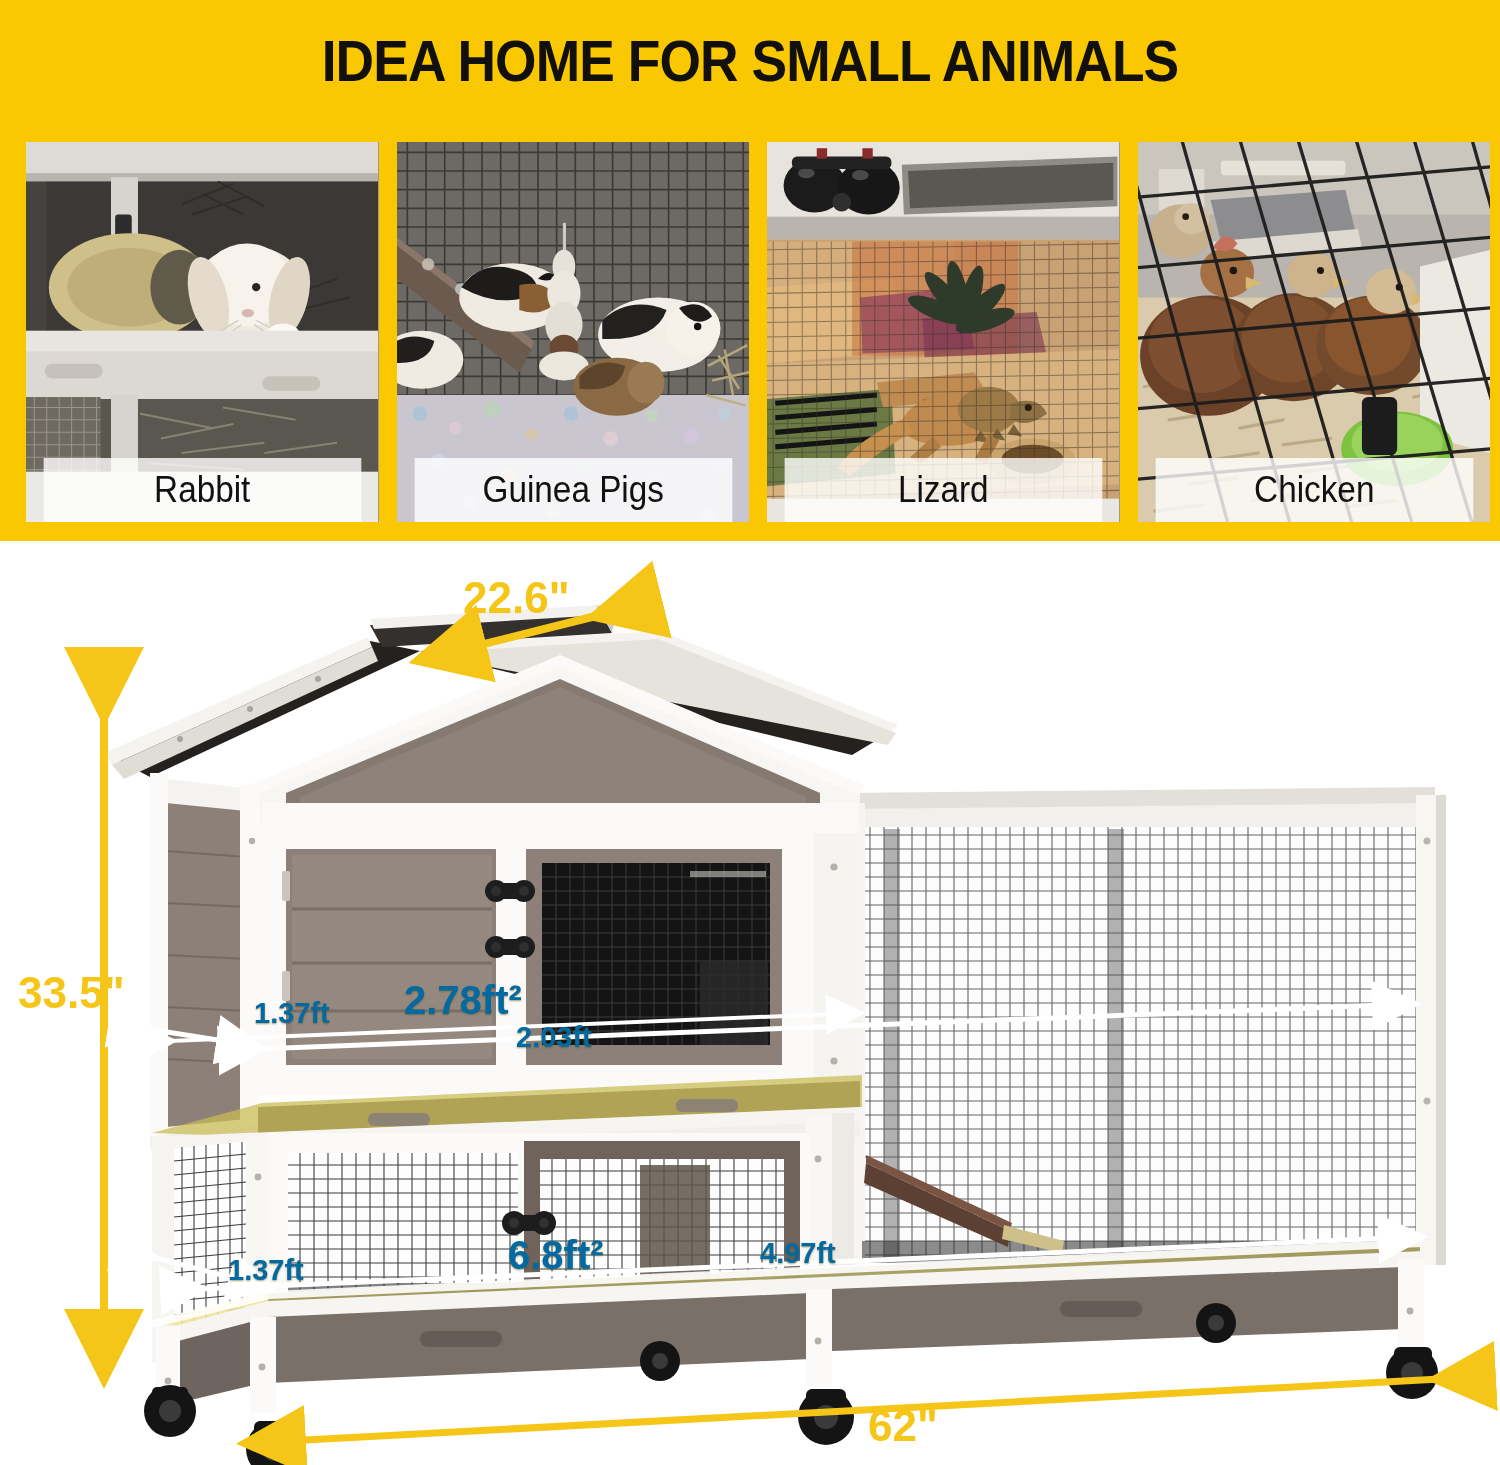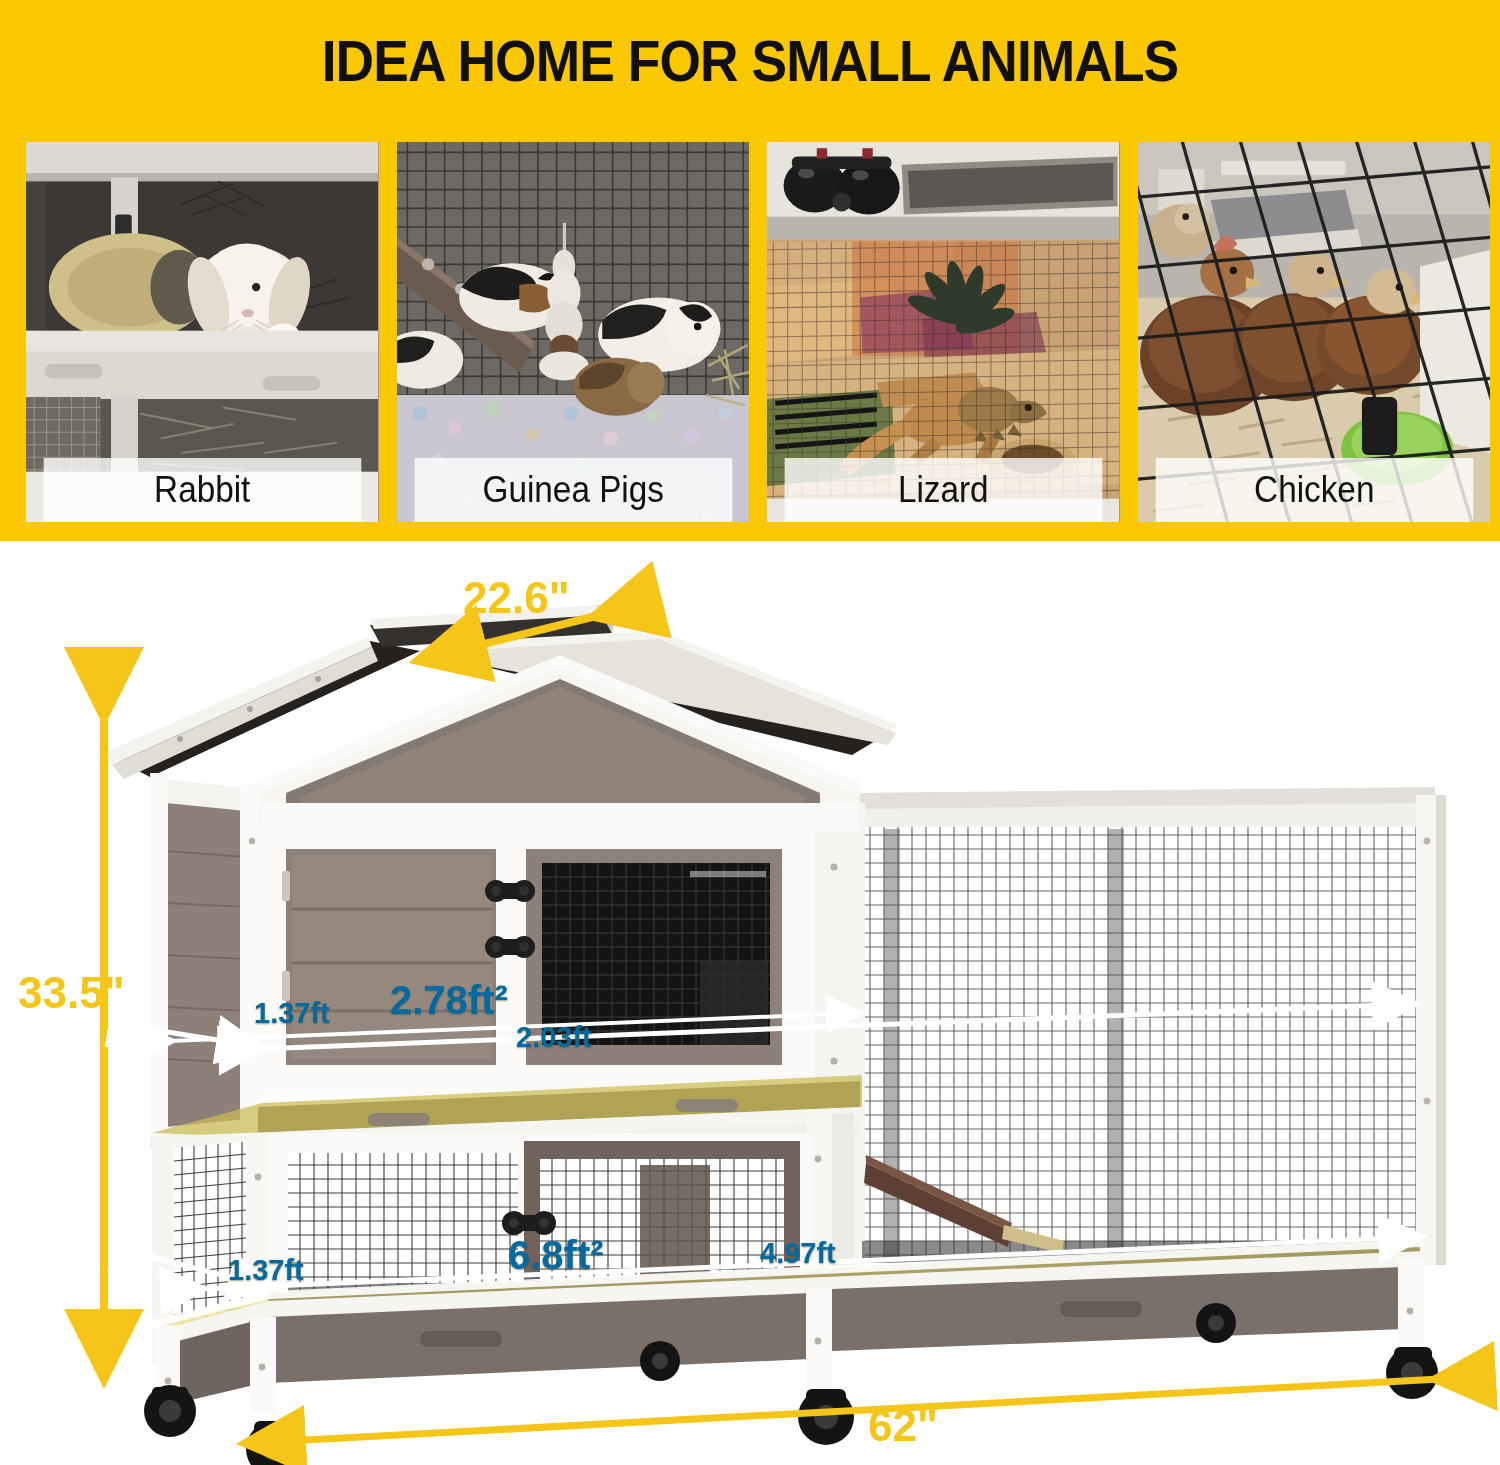--- a/index.html
+++ b/index.html
@@ -908,21 +908,21 @@
   </svg>
 
   <div class="dim-label dim-h" style="left:463px; top:32px;">22.6"</div>
 
   <div class="dim-label dim-v" style="left:18px; top:427px;">33.5"</div>
 
   <div class="dim-label dim-w" style="left:868px; top:860px;">62"</div>
 
   <div class="area-label area-small" style="left:254px; top:456px;">1.37ft</div>
 
-  <div class="area-label area-big" style="left:390px; top:437px;">2.78ft²</div>
+  <div class="area-label area-big" style="left:404px; top:437px;">2.78ft²</div>
 
   <div class="area-label area-small" style="left:516px; top:480px;">2.03ft</div>
 
   <div class="area-label area-small" style="left:228px; top:713px;">1.37ft</div>
 
   <div class="area-label area-big" style="left:508px; top:692px;">6.8ft²</div>
 
   <div class="area-label area-small" style="left:760px; top:696px;">4.97ft</div>
 
 </div>

